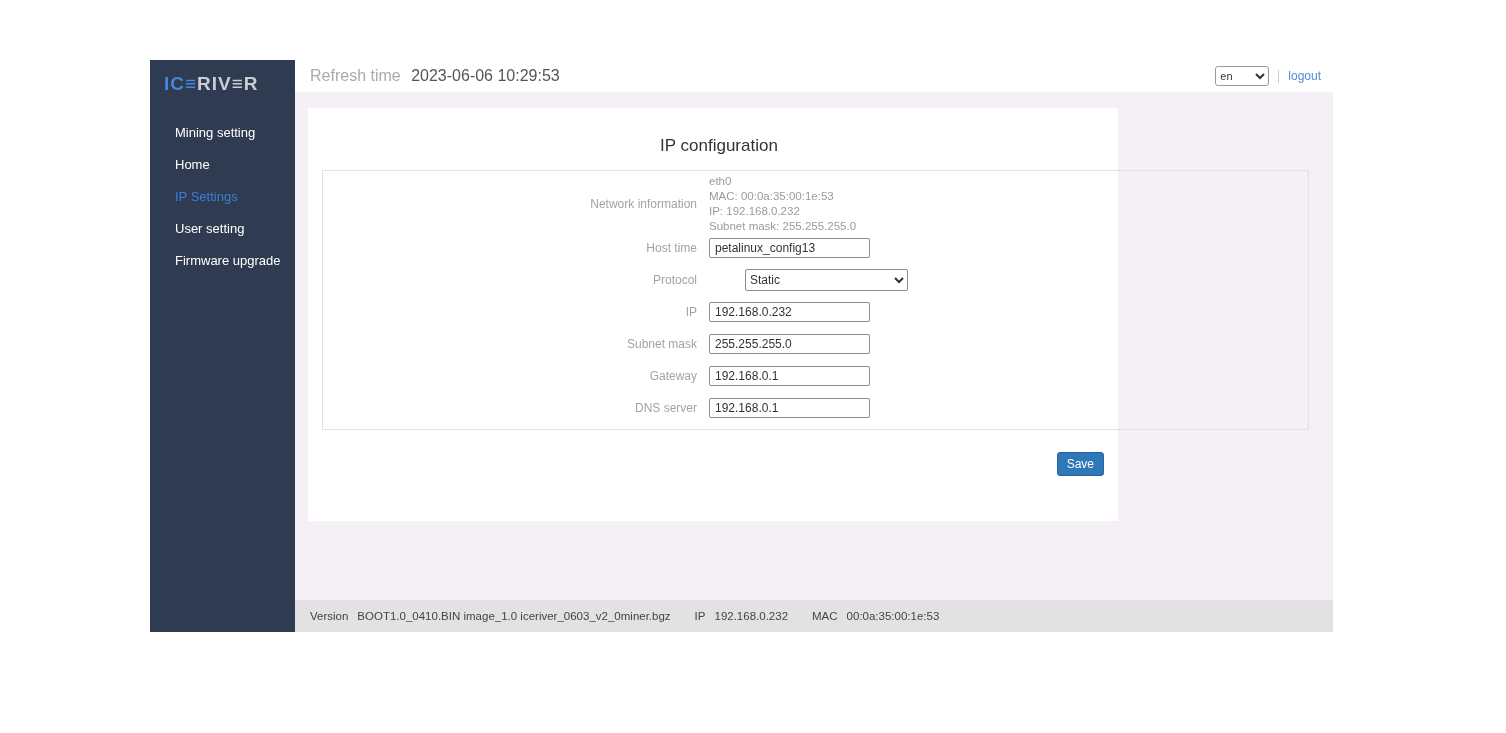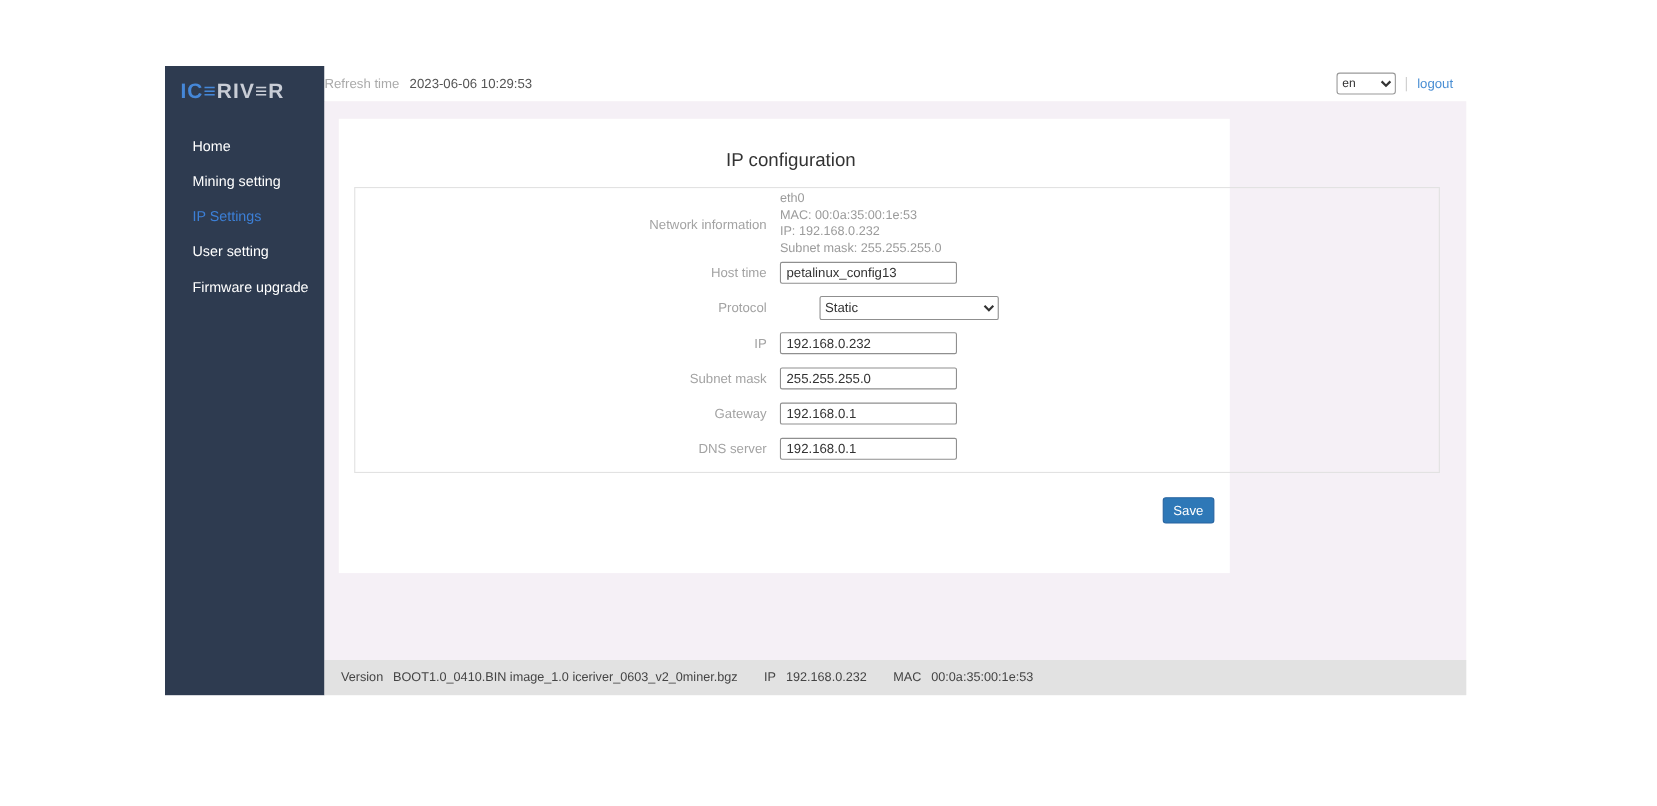--- a/index.html
+++ b/index.html
@@ -12,21 +12,21 @@
   .logo .ice { color:#4587d8; }
   .logo .river { color:#c9cdd6; }
   .nav { margin-top:22px; }
   .nav-item { height:32px; line-height:32px; padding-left:25px; color:#ffffff; font-size:13px; cursor:pointer; }
   .nav-item.active { color:#3c7fd6; }
 
   
   .main { position:absolute; left:145px; top:0; width:1038px; height:572px; }
 
   .topbar { position:absolute; left:0; top:0; width:100%; height:32px; background:#ffffff; display:flex; align-items:center; }
-  .refresh { font-size:12px; }
+  .refresh { margin-left:15px; font-size:16px; }
   .refresh-label { color:#aaaaaa; }
   .refresh-value { color:#555555; margin-left:6px; }
   .topbar-right { margin-left:auto; margin-right:12px; display:flex; align-items:center; }
   select.lang { width:54px; height:20px; font-size:11px; color:#333; border:1px solid #999; border-radius:3px; background:#fff; }
   .topbar-divider { width:1px; height:13px; background:#cccccc; margin:0 9px; }
   a.logout { color:#4a8fd4; font-size:12px; text-decoration:none; }
 
   .content { position:absolute; left:0; top:32px; width:100%; height:508px; background:#f5f0f6; }
 
   .card { position:absolute; left:13px; top:16px; width:810px; height:413px; background:#ffffff;padding-left:12px; }
@@ -56,22 +56,22 @@
 </head>
 <body>
 
 <div class="app">
 
   <div class="sidebar">
     <div class="logo">
       <span class="ice">IC≡</span><span class="river">RIV≡R</span>
     </div>
     <div class="nav">
+      <div class="nav-item">Mining setting</div>
       <div class="nav-item">Home</div>
-      <div class="nav-item">Mining setting</div>
       <div class="nav-item active">IP Settings</div>
       <div class="nav-item">User setting</div>
       <div class="nav-item">Firmware upgrade</div>
     </div>
   </div>
 
   <div class="main">
 
     <div class="topbar">
       <div class="refresh">

